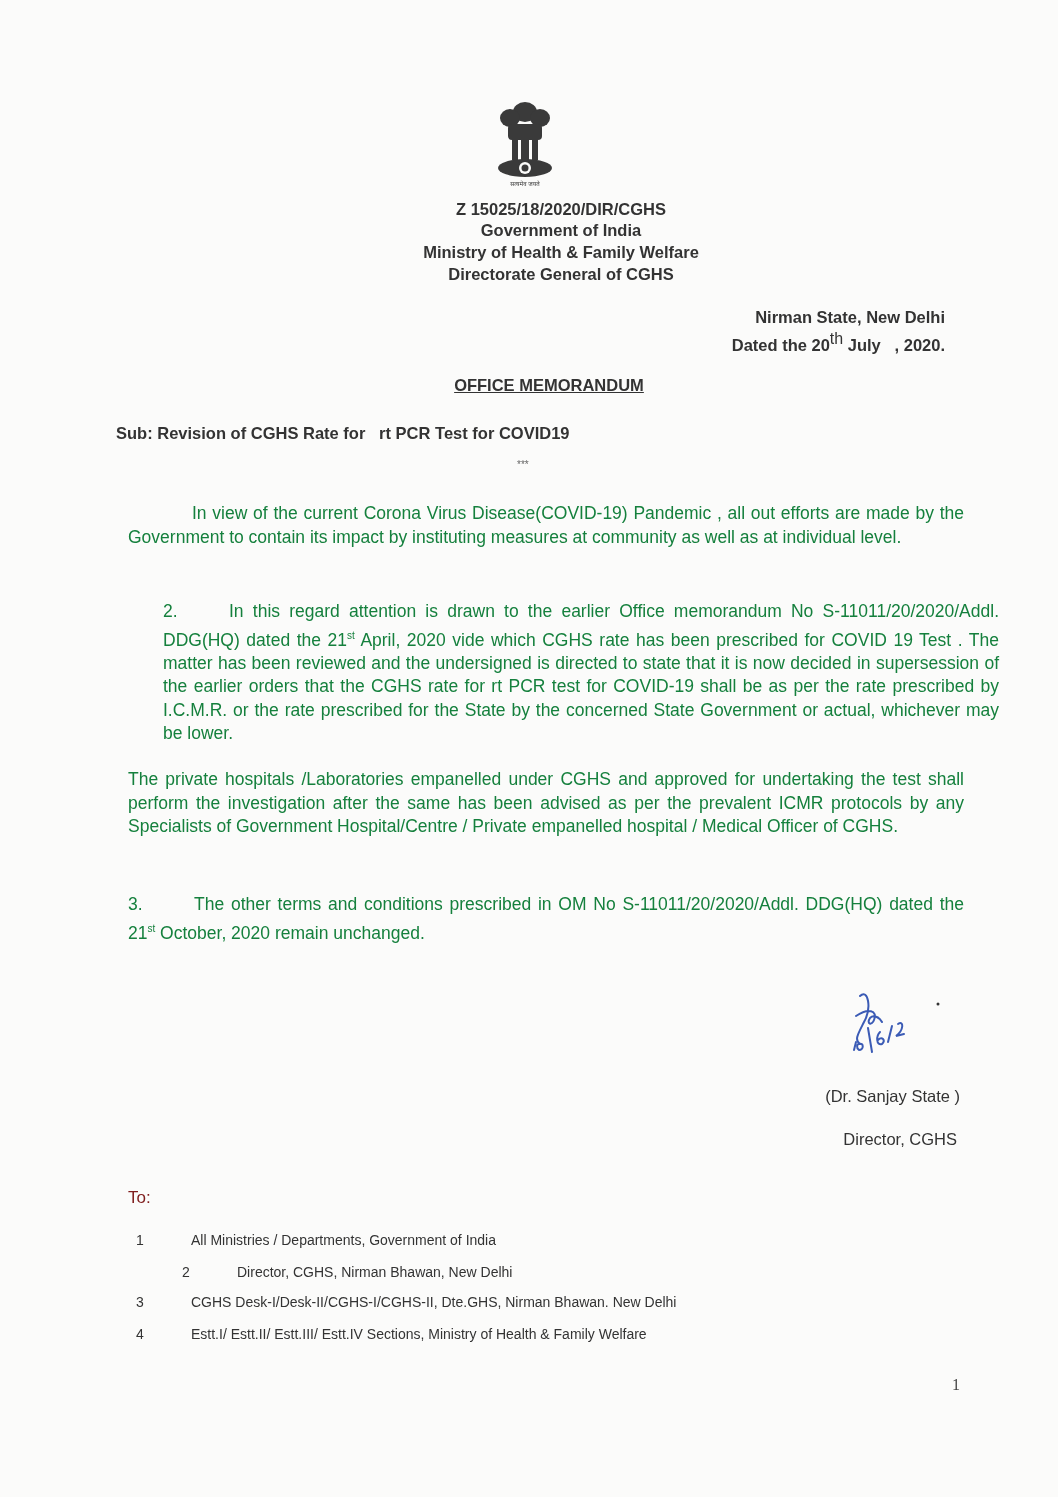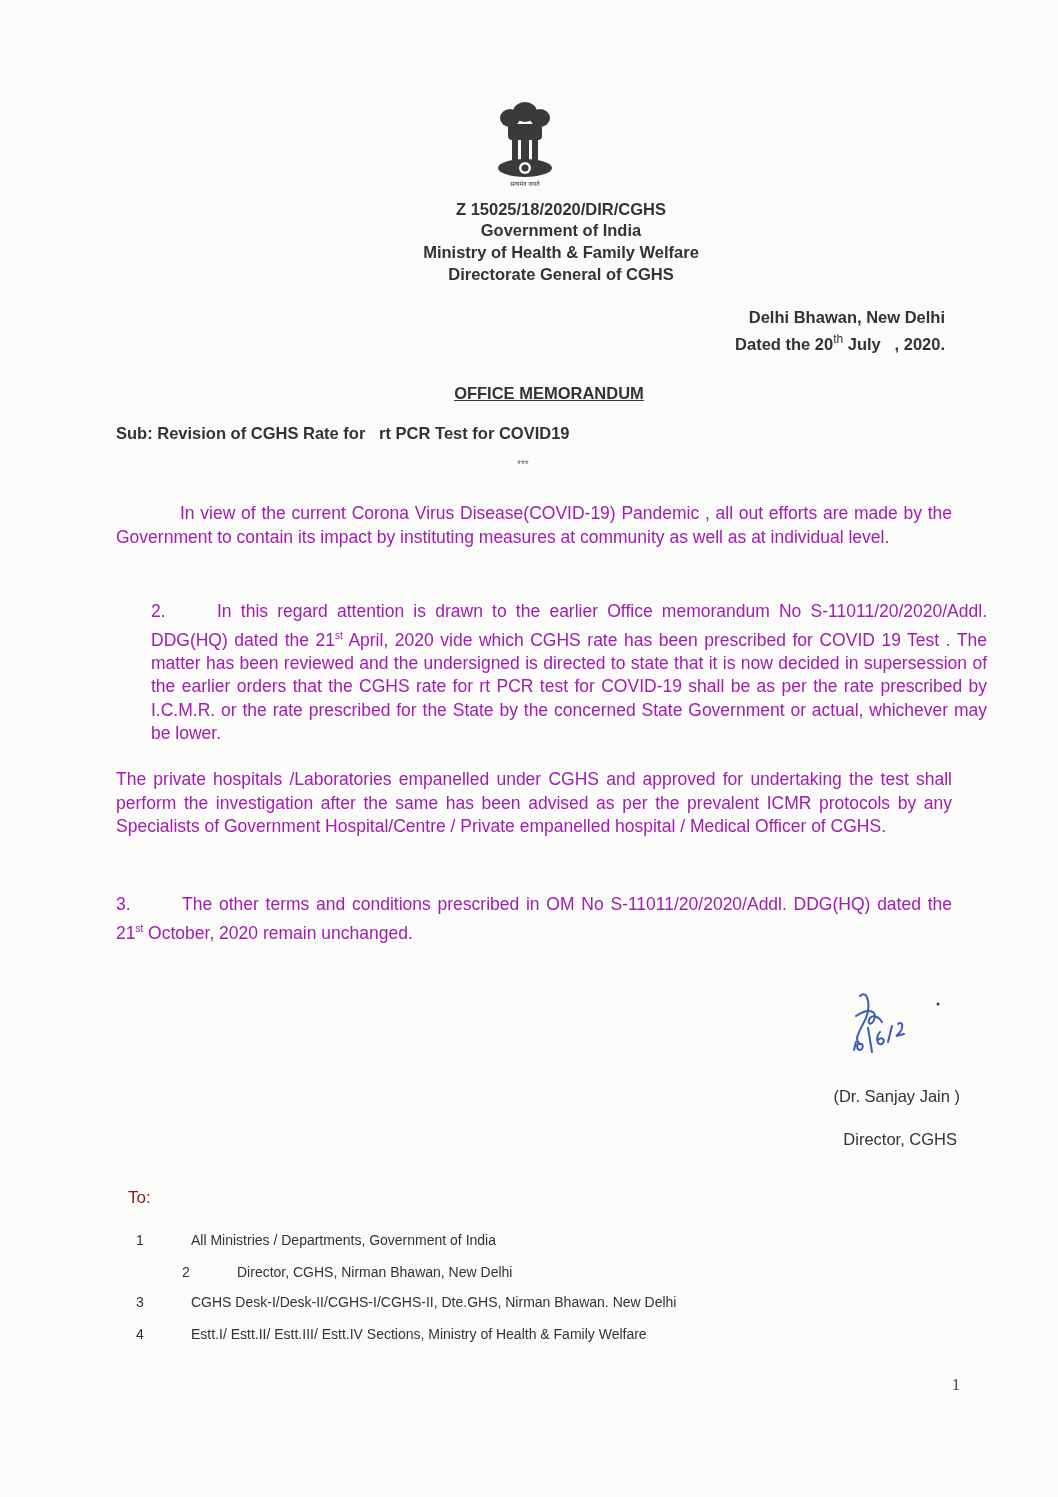--- a/index.html
+++ b/index.html
@@ -8,27 +8,27 @@
     overflow: hidden; color: #2a2a2a;
     font-family: "Liberation Sans", sans-serif;
   }
   .emblem { position: absolute; left: 490px; top: 98px; width: 70px; height: 92px; }
   .hdr { position: absolute; left: 0; width: 1058px; text-align: center; font-weight: bold; font-size: 16.5px; color: #333; }
   .hdr.l1 { top: 200px; left: 32px; }
   .hdr.l2 { top: 221px; left: 32px; }
   .hdr.l3 { top: 243px; left: 32px; }
   .hdr.l4 { top: 265px; left: 32px; }
   .place { position: absolute; top: 306px; right: 113px; text-align: right; font-weight: bold; font-size: 16.5px; color: #333; line-height: 22px; }
-  .place sup { font-size: 12px; font-weight: normal; }
-  .om { position: absolute; top: 376px; left: 0; width: 1058px; text-align: center; font-weight: bold; font-size: 16.5px; text-decoration: underline; padding-left: 40px; box-sizing: border-box; color:#333;margin-top:8px;}
+  .place sup { font-size: 16px; font-weight: normal; }
+  .om { position: absolute; top: 376px; left: 0; width: 1058px; text-align: center; font-weight: bold; font-size: 16.5px; text-decoration: underline; padding-left: 40px; box-sizing: border-box; color:#333;}
   .subject { position: absolute; top: 424px; left: 116px; font-weight: bold; font-size: 16.5px; color: #333; }
   .stars { position: absolute; top: 459px; left: 517px; font-size: 10px; color: #666; }
   .para {
-    position: absolute; left: 116px; width: 836px; font-size: 17.5px; line-height: 23.5px;
-    text-align: justify; color: #a21caf;
+    position: absolute; left: 128px; width: 836px; font-size: 17.5px; line-height: 23.5px;
+    text-align: justify; color: #15803d;
     font-family: "Liberation Sans Narrow", "Liberation Sans", sans-serif;
     transform-origin: left top;
   }
   .para sup { font-size: 10px; }
   .p1 { top: 502px; text-indent: 64px; }
   .p2 { top: 600px; margin-left: 35px; }
   .p3 { top: 768px; }
   .p4 { top: 893px; }
   .num { display: inline-block; width: 66px; }
   .sig { position: absolute; left: 838px; top: 988px; width: 110px; height: 80px; }
@@ -58,21 +58,21 @@
   </g>
   <text x="35" y="88" text-anchor="middle" font-size="6" fill="#333" font-family="DejaVu Sans, sans-serif">सत्यमेव जयते</text>
 </svg>
 
 <div class="hdr l1">Z 15025/18/2020/DIR/CGHS</div>
 <div class="hdr l2">Government of India</div>
 <div class="hdr l3">Ministry of Health &amp; Family Welfare</div>
 <div class="hdr l4">Directorate General of CGHS</div>
 
 <div class="place">
-  <div>Delhi Bhawan, New Delhi</div>
+  <div>Nirman State, New Delhi</div>
   <div><span>Dated the 20</span><sup>th</sup><span style="white-space:pre"> July   , 2020.</span></div>
 </div>
 
 <div class="om">OFFICE MEMORANDUM</div>
 <div class="subject" style="white-space:pre">Sub: Revision of CGHS Rate for   rt PCR Test for COVID19</div>
 <div class="stars">***</div>
 
 <div class="para p1">In view of the current Corona Virus Disease(COVID-19) Pandemic , all out efforts are made by the Government  to contain its impact by instituting measures at community as well as at individual level.</div>
 
 <div class="para p2"><span class="num">2.</span><span>In this regard attention is drawn to the earlier Office memorandum No S-11011/20/2020/Addl. DDG(HQ) dated the 21</span><sup>st</sup><span> April, 2020 vide which CGHS rate has been prescribed for COVID 19 Test . The matter has been reviewed  and the undersigned is directed to state that it is now decided in supersession of the earlier orders that the CGHS rate for rt PCR test for COVID-19 shall be as per the rate prescribed by I.C.M.R. or the rate prescribed for the State by the concerned State Government or actual, whichever may be lower.</span></div>
@@ -86,21 +86,21 @@
     <path d="M22 8 C30 0 34 20 26 34 C20 46 16 52 22 56 M18 28 C30 20 40 22 36 32 C34 38 28 36 32 30 C36 26 42 30 44 34"></path>
     <path d="M16 62 L18 54 M21 56 C26 54 26 62 21 62 C18 60 19 56 21 56"></path>
     <path d="M30 40 L34 64"></path>
     <path d="M42 44 C38 48 38 58 44 56 C48 52 44 48 40 52"></path>
     <path d="M54 38 L50 54"></path>
     <path d="M60 36 C66 32 66 42 58 48 L66 46"></path>
   </g>
   <circle cx="100" cy="16" r="1.5" fill="#333"></circle>
 </svg>
 
-<div class="signame">(Dr. Sanjay Jain )</div>
+<div class="signame">(Dr. Sanjay State )</div>
 <div class="sigdesig">Director, CGHS</div>
 
 <div class="to">To:</div>
 <div class="dist d1"><span class="n">1</span><span>All Ministries / Departments, Government of India</span></div>
 <div class="dist d2"><span class="n">2</span><span>Director, CGHS, Nirman Bhawan, New Delhi</span></div>
 <div class="dist d3"><span class="n">3</span><span>CGHS Desk-I/Desk-II/CGHS-I/CGHS-II, Dte.GHS, Nirman Bhawan. New Delhi</span></div>
 <div class="dist d4"><span class="n">4</span><span>Estt.I/ Estt.II/ Estt.III/ Estt.IV Sections, Ministry of Health &amp; Family Welfare</span></div>
 
 <div class="pgno">1</div>
 

